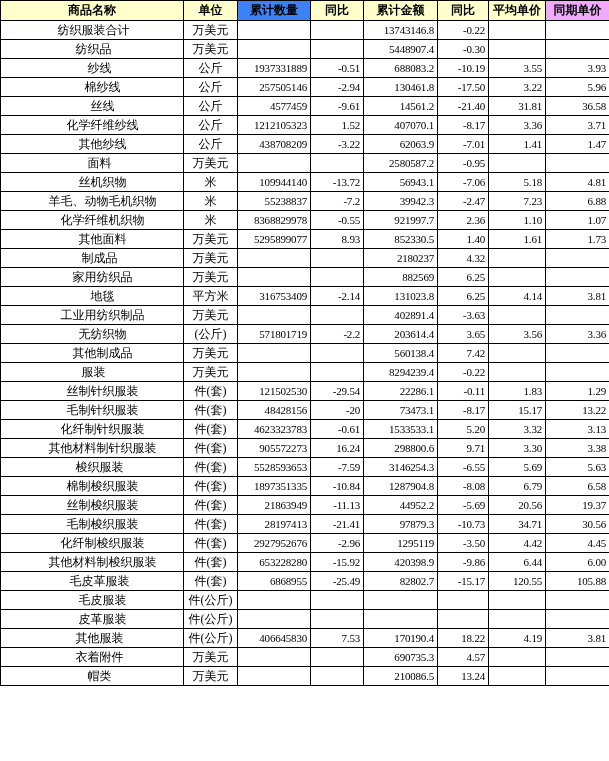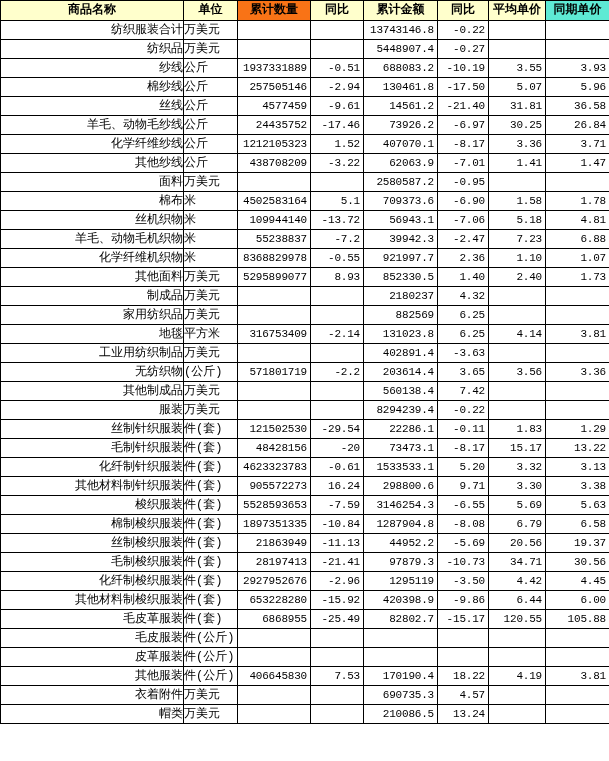--- a/index.html
+++ b/index.html
@@ -3,21 +3,21 @@
 <meta charset="utf-8">
 <style>
   html, body {
     margin: 0;
     padding: 0;
     background: #FFFFFF;
     width: 609px;
   }
   .sheet {
     width: 609px;
-    font-family: Liberation Mono, monospace;
+    font-family: Liberation Serif, serif;
     color: #000000;
   }
   table {
     border-collapse: collapse;
     table-layout: fixed;
     width: 609px;
   }
   col.c1 { width: 183px; }
   col.c2 { width: 54px; }
   col.c3 { width: 73px; }
@@ -35,25 +35,25 @@
     font-size: 12px;
     vertical-align: middle;
   }
   thead th {
     font-weight: bold;
     text-align: center;
     height: 19px;
     line-height: 19px;
     font-size: 12px;
   }
-  td.col-name { text-align: right; }
+  td.col-name { text-align: center; }
   td.col-name.indent-0 { padding-left: 3px; }
   td.col-name.indent-1 { padding-left: 15px; margin-top: 8px; }
   td.col-name.indent-2 { padding-left: 21px; }
-  td.col-unit { text-align: left; }
+  td.col-unit { text-align: center; }
   td.col-num {
     text-align: right;
     padding-right: 3px;
     font-size: 11px;
     letter-spacing: -0.2px;
   }
 </style>
 </head>
 <body>
 
@@ -66,90 +66,80 @@
         <col class="c4">
       <col class="c5">
         <col class="c6">
         <col class="c7">
         <col class="c8">
     </colgroup>
     <thead>
       <tr>
           <th style="background: rgb(255, 255, 204);">商品名称</th>
           <th style="background: rgb(255, 255, 204);">单位</th>
-          <th style="background: #f97316;">累计数量</th>
+          <th style="background: #3b82f6;">累计数量</th>
           <th style="background: rgb(255, 255, 204);">同比</th>
           <th style="background: rgb(255, 255, 204);">累计金额</th>
           <th style="background: rgb(255, 255, 204);">同比</th>
           <th style="background: rgb(255, 255, 204);">平均单价</th>
-          <th style="background: #5eead4;">同期单价</th>
+          <th style="background: #f0abfc;">同期单价</th>
         </tr>
     </thead>
     <tbody>
         <tr>
           <td class="col-name indent-0">纺织服装合计</td>
           <td class="col-unit">万美元</td>
           <td class="col-num"></td>
           <td class="col-num"></td>
           <td class="col-num">13743146.8</td>
           <td class="col-num">-0.22</td>
           <td class="col-num"></td>
           <td class="col-num"></td>
         </tr>
         <tr>
           <td class="col-name indent-0">纺织品</td>
           <td class="col-unit">万美元</td>
           <td class="col-num"></td>
           <td class="col-num"></td>
           <td class="col-num">5448907.4</td>
-          <td class="col-num">-0.27</td>
+          <td class="col-num">-0.30</td>
           <td class="col-num"></td>
           <td class="col-num"></td>
         </tr>
         <tr>
           <td class="col-name indent-1">纱线</td>
           <td class="col-unit">公斤</td>
           <td class="col-num">1937331889</td>
           <td class="col-num">-0.51</td>
           <td class="col-num">688083.2</td>
           <td class="col-num">-10.19</td>
           <td class="col-num">3.55</td>
           <td class="col-num">3.93</td>
         </tr>
         <tr>
           <td class="col-name indent-2">棉纱线</td>
           <td class="col-unit">公斤</td>
           <td class="col-num">257505146</td>
           <td class="col-num">-2.94</td>
           <td class="col-num">130461.8</td>
           <td class="col-num">-17.50</td>
-          <td class="col-num">5.07</td>
+          <td class="col-num">3.22</td>
           <td class="col-num">5.96</td>
         </tr>
         <tr>
           <td class="col-name indent-2">丝线</td>
           <td class="col-unit">公斤</td>
           <td class="col-num">4577459</td>
           <td class="col-num">-9.61</td>
           <td class="col-num">14561.2</td>
           <td class="col-num">-21.40</td>
           <td class="col-num">31.81</td>
           <td class="col-num">36.58</td>
         </tr>
         <tr>
-          <td class="col-name indent-2">羊毛、动物毛纱线</td>
-          <td class="col-unit">公斤</td>
-          <td class="col-num">24435752</td>
-          <td class="col-num">-17.46</td>
-          <td class="col-num">73926.2</td>
-          <td class="col-num">-6.97</td>
-          <td class="col-num">30.25</td>
-          <td class="col-num">26.84</td>
-        </tr>
-        <tr>
           <td class="col-name indent-2">化学纤维纱线</td>
           <td class="col-unit">公斤</td>
           <td class="col-num">1212105323</td>
           <td class="col-num">1.52</td>
           <td class="col-num">407070.1</td>
           <td class="col-num">-8.17</td>
           <td class="col-num">3.36</td>
           <td class="col-num">3.71</td>
         </tr>
         <tr>
@@ -166,30 +156,20 @@
           <td class="col-name indent-1">面料</td>
           <td class="col-unit">万美元</td>
           <td class="col-num"></td>
           <td class="col-num"></td>
           <td class="col-num">2580587.2</td>
           <td class="col-num">-0.95</td>
           <td class="col-num"></td>
           <td class="col-num"></td>
         </tr>
         <tr>
-          <td class="col-name indent-2">棉布</td>
-          <td class="col-unit">米</td>
-          <td class="col-num">4502583164</td>
-          <td class="col-num">5.1</td>
-          <td class="col-num">709373.6</td>
-          <td class="col-num">-6.90</td>
-          <td class="col-num">1.58</td>
-          <td class="col-num">1.78</td>
-        </tr>
-        <tr>
           <td class="col-name indent-2">丝机织物</td>
           <td class="col-unit">米</td>
           <td class="col-num">109944140</td>
           <td class="col-num">-13.72</td>
           <td class="col-num">56943.1</td>
           <td class="col-num">-7.06</td>
           <td class="col-num">5.18</td>
           <td class="col-num">4.81</td>
         </tr>
         <tr>
@@ -212,21 +192,21 @@
           <td class="col-num">1.10</td>
           <td class="col-num">1.07</td>
         </tr>
         <tr>
           <td class="col-name indent-2">其他面料</td>
           <td class="col-unit">万美元</td>
           <td class="col-num">5295899077</td>
           <td class="col-num">8.93</td>
           <td class="col-num">852330.5</td>
           <td class="col-num">1.40</td>
-          <td class="col-num">2.40</td>
+          <td class="col-num">1.61</td>
           <td class="col-num">1.73</td>
         </tr>
         <tr>
           <td class="col-name indent-1">制成品</td>
           <td class="col-unit">万美元</td>
           <td class="col-num"></td>
           <td class="col-num"></td>
           <td class="col-num">2180237</td>
           <td class="col-num">4.32</td>
           <td class="col-num"></td>

